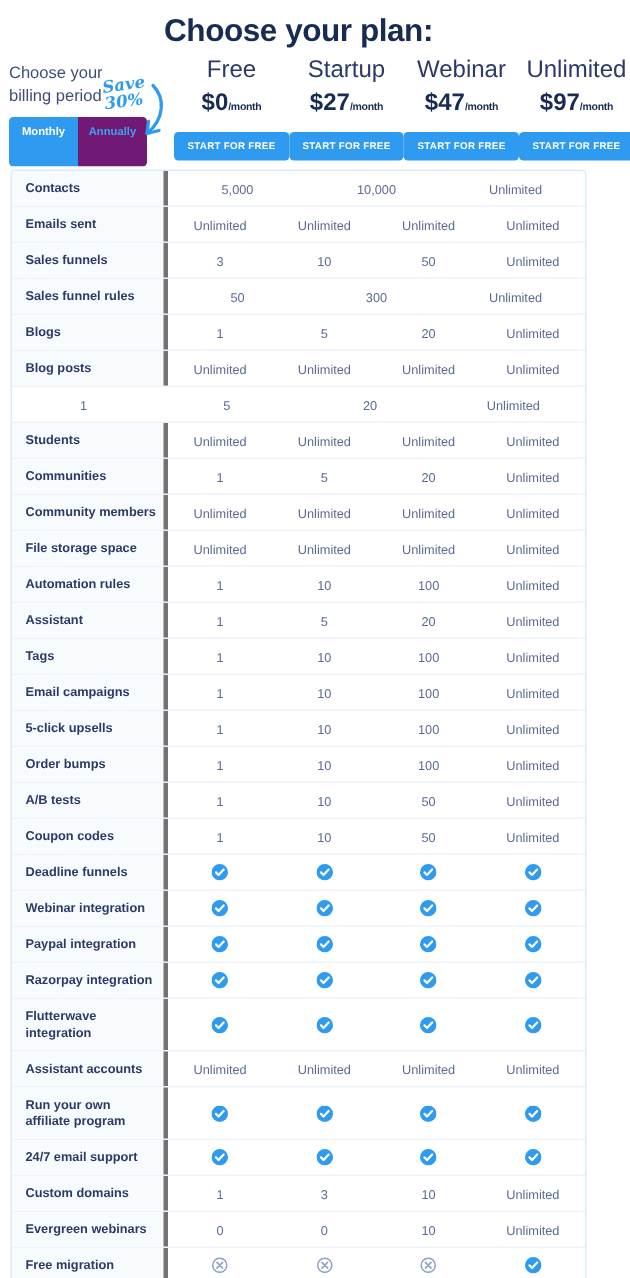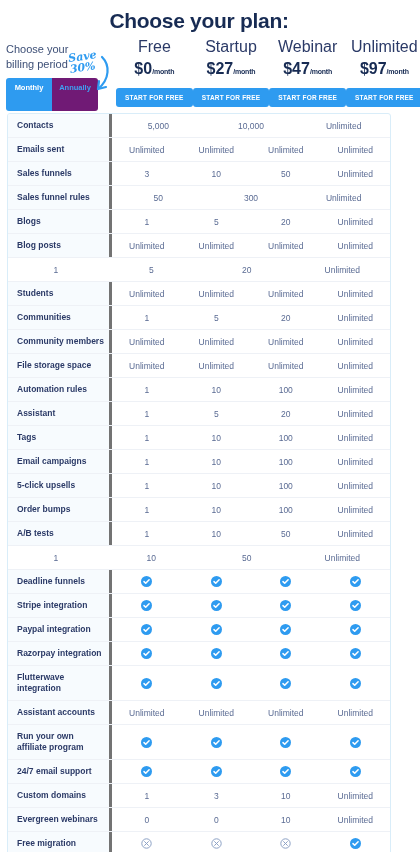--- a/index.html
+++ b/index.html
@@ -345,20 +345,21 @@
           <div class="cell-val">Unlimited</div>
         </div>
         <div class="row">
           <div class="cell-label">A/B tests</div>
           <div class="cell-val">1</div>
           <div class="cell-val">10</div>
           <div class="cell-val">50</div>
           <div class="cell-val">Unlimited</div>
         </div>
         <div class="row">
+          <div class="cell-label">Coupon codes</div>
           <div class="cell-val">1</div>
           <div class="cell-val">10</div>
           <div class="cell-val">50</div>
           <div class="cell-val">Unlimited</div>
         </div>
         <div class="row">
           <div class="cell-label">Deadline funnels</div>
           <div class="cell-val">
             <span class="icon-yes">
               <svg width="11" height="11" viewBox="0 0 11 11">
@@ -386,21 +387,21 @@
           <div class="cell-val">
             <span class="icon-yes">
               <svg width="11" height="11" viewBox="0 0 11 11">
                 <circle cx="5.5" cy="5.5" r="5.5" fill="#2e9bf0"></circle>
                 <path d="M3 5.6 L4.7 7.3 L8.1 3.7" stroke="#fff" stroke-width="1.5" fill="none" stroke-linecap="round" stroke-linejoin="round"></path>
               </svg>
             </span>
           </div>
         </div>
         <div class="row">
-          <div class="cell-label">Stripe integration</div>
+          <div class="cell-label">Webinar integration</div>
           <div class="cell-val">
             <span class="icon-yes">
               <svg width="11" height="11" viewBox="0 0 11 11">
                 <circle cx="5.5" cy="5.5" r="5.5" fill="#2e9bf0"></circle>
                 <path d="M3 5.6 L4.7 7.3 L8.1 3.7" stroke="#fff" stroke-width="1.5" fill="none" stroke-linecap="round" stroke-linejoin="round"></path>
               </svg>
             </span>
           </div>
           <div class="cell-val">
             <span class="icon-yes">

